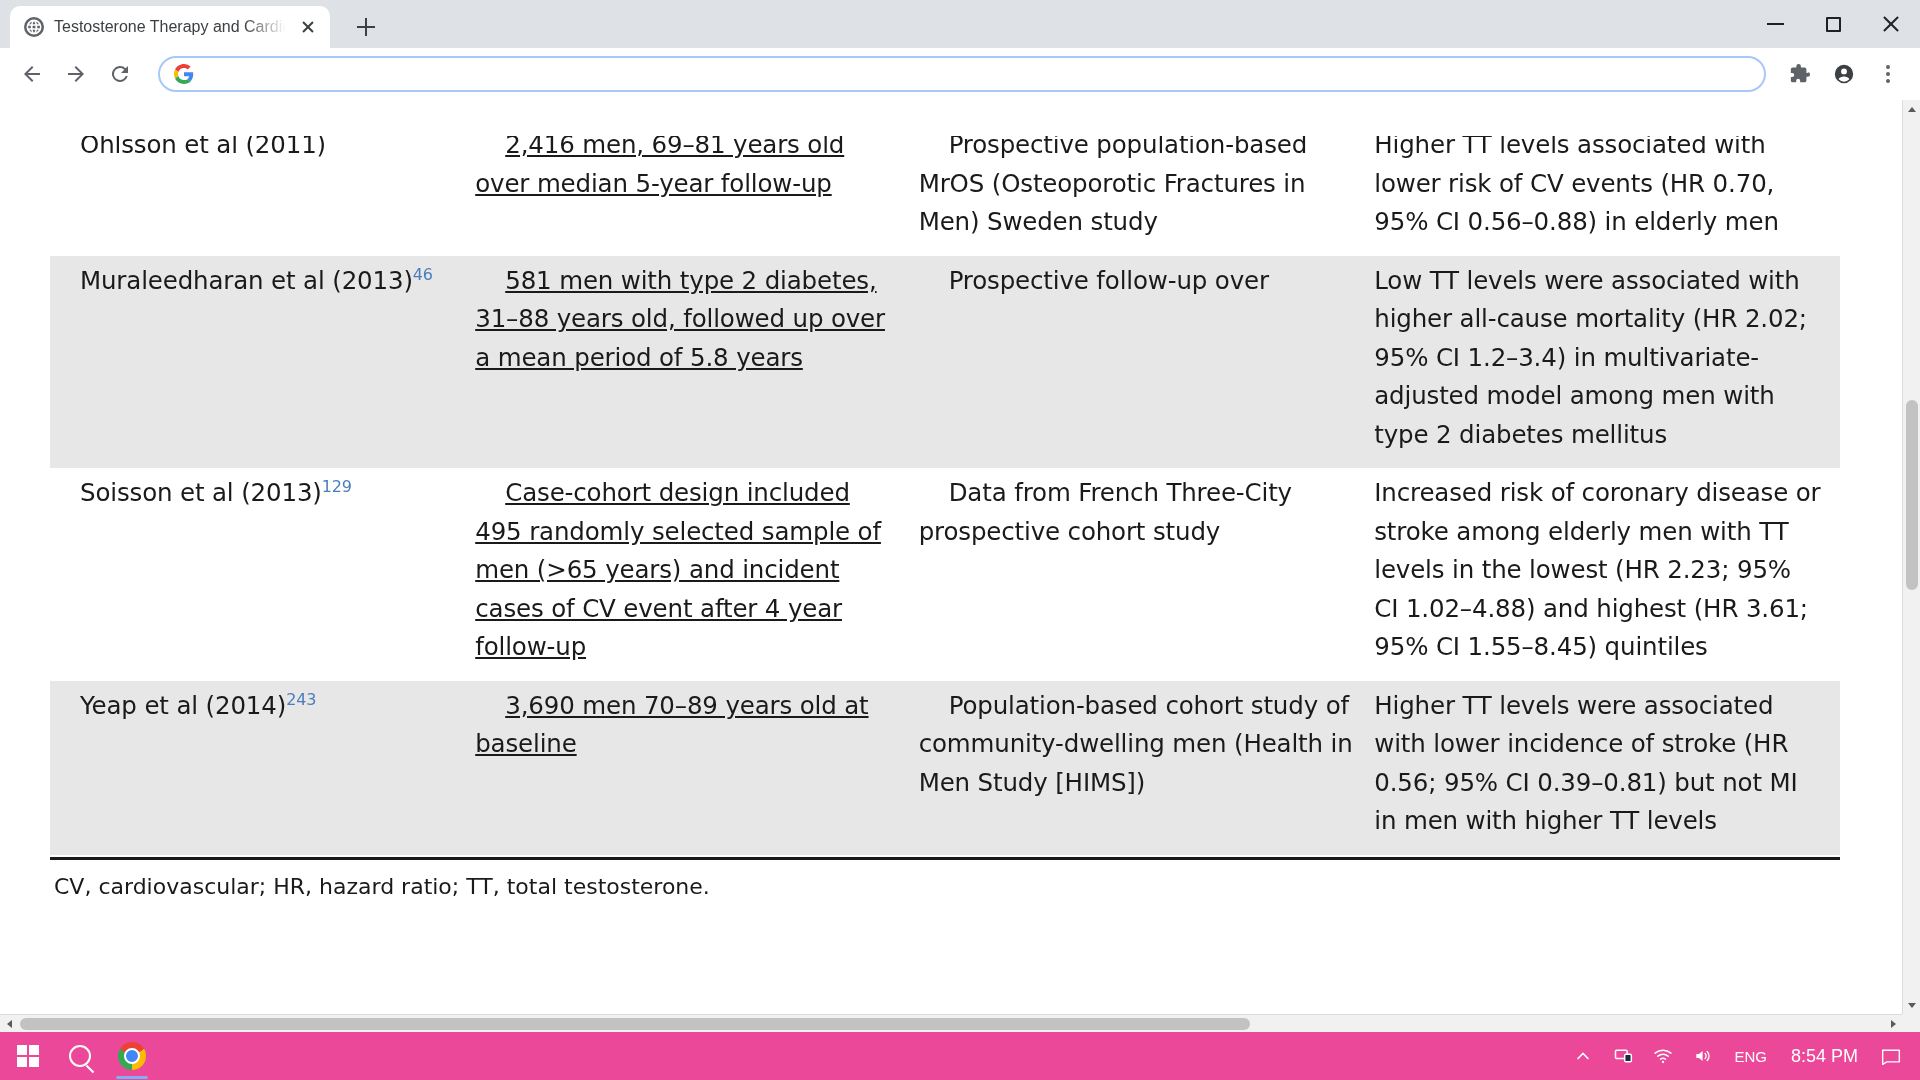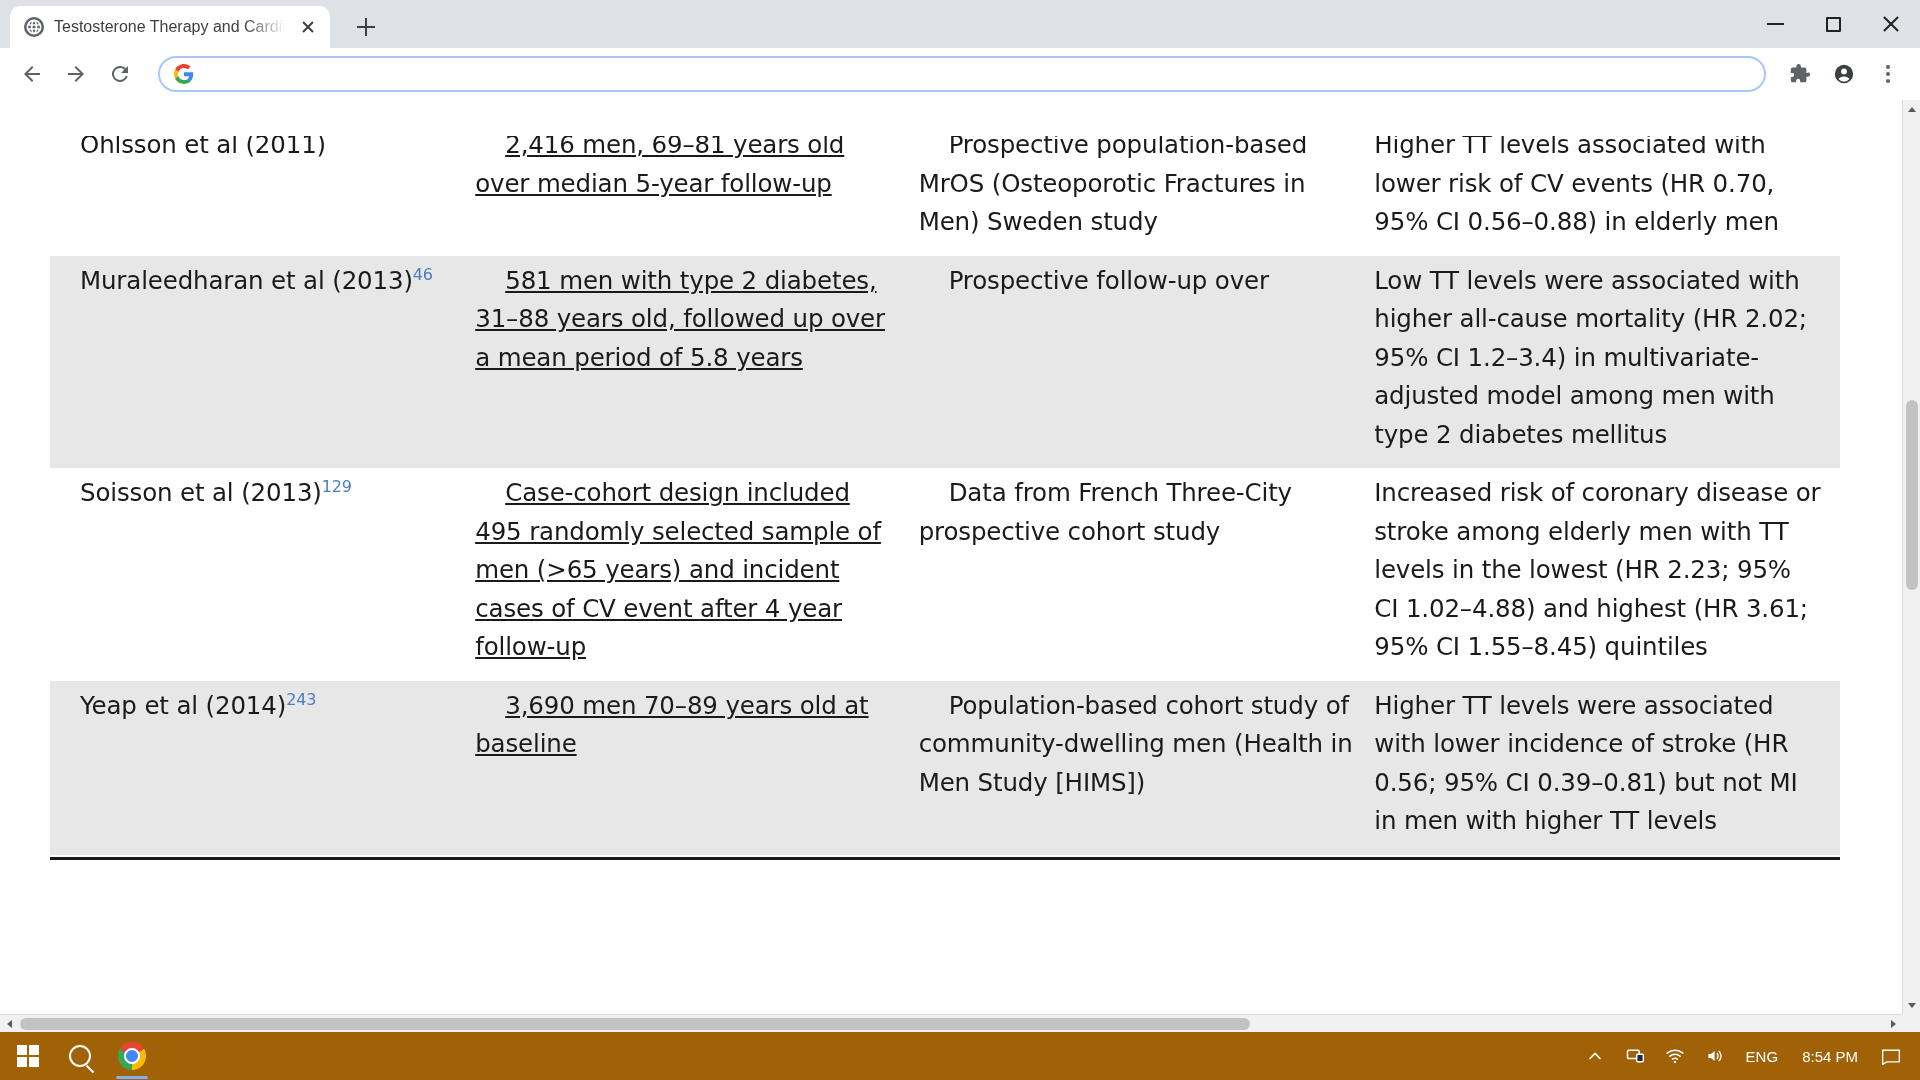--- a/index.html
+++ b/index.html
@@ -176,21 +176,21 @@
   .hthumb {
     position:absolute; top:3px; height:12px; left:20px; width:1230px;
     background:#c2c2c2; border-radius:6px; cursor:pointer;
   }
   .corner-box {
     position:absolute; right:0; bottom:0; width:18px; height:18px; background:#f1f1f1;
   }
 
   
   .taskbar {
-    height:48px; background:#a16207; display:flex; align-items:center;
+    height:48px; background:#ec4899; display:flex; align-items:center;
     padding:0 4px; color:#ffffff; flex:0 0 auto;
   }
   .tb-left { display:flex; align-items:center; gap:4px; }
   .tb-btn {
     width:48px; height:48px; display:flex; align-items:center; justify-content:center; cursor:pointer;
   }
   .win-logo { width:22px; height:22px; display:grid; grid-template-columns:1fr 1fr; grid-template-rows:1fr 1fr; gap:2.5px; }
   .win-logo span { background:#ffffff; display:block; }
   .search-circle {
     width:22px; height:22px; border:2px solid #ffffff; border-radius:50%; position:relative;
@@ -215,21 +215,21 @@
   }
   .tb-spacer { flex:1 1 auto; }
   .tb-right { display:flex; align-items:center; gap:2px; padding-right:6px; }
   .tray-item {
     height:48px; display:flex; align-items:center; justify-content:center;
     padding:0 9px; cursor:pointer;
   }
   .tray-item svg { width:20px; height:20px; }
   .tray-lang { font-size:15px; color:#ffffff; padding:0 10px; }
   .tray-clock {
-    font-size:15px; color:#ffffff; padding:0 12px; display:flex; align-items:center; cursor:pointer;
+    font-size:18px; color:#ffffff; padding:0 12px; display:flex; align-items:center; cursor:pointer;
   }
   .notif-icon { width:22px; height:18px; }
 </style>
 </head>
 <body>
 
 <div class="browser">
 
   <div class="tabstrip">
     <div class="tab">
@@ -333,20 +333,21 @@
             <tr class="shaded">
               <td class="c1"><span class="hang">Yeap et al (2014)</span><sup class="ref">243</sup></td>
               <td class="c2"><span class="hang">3,690 men 70–89 years old at baseline</span></td>
               <td class="c3"><span class="hang">Population-based cohort study of community-dwelling men (Health in Men Study [HIMS])</span></td>
               <td class="c4"><span class="hang hang-c4">Higher TT levels were associated with lower incidence of stroke (HR 0.56; 95% CI 0.39–0.81) but not MI in men with higher TT levels</span></td>
             </tr>
           </tbody>
         </table>
 
         <div class="tbl-bottom-rule"></div>
+        <div class="footnote">CV, cardiovascular; HR, hazard ratio; TT, total testosterone.</div>
 
       </div>
     </div>
 
     <div class="vscroll">
       <div class="arrow-up">
           <span class="tri tri-up"></span>
         </div>
       <div class="vthumb"></div>
       <div class="arrow-down">

